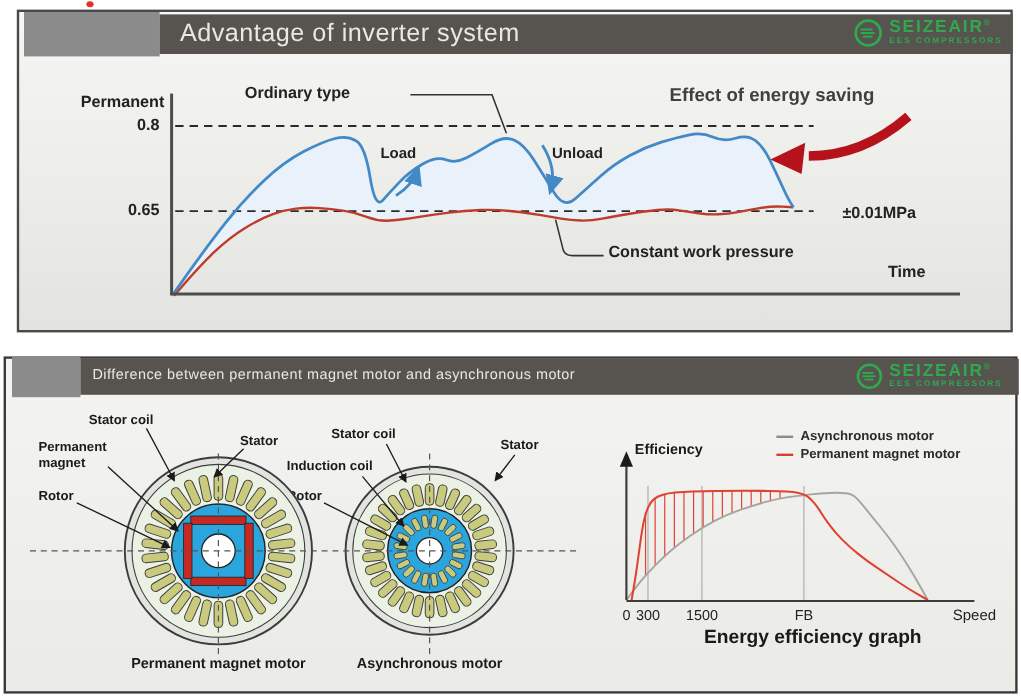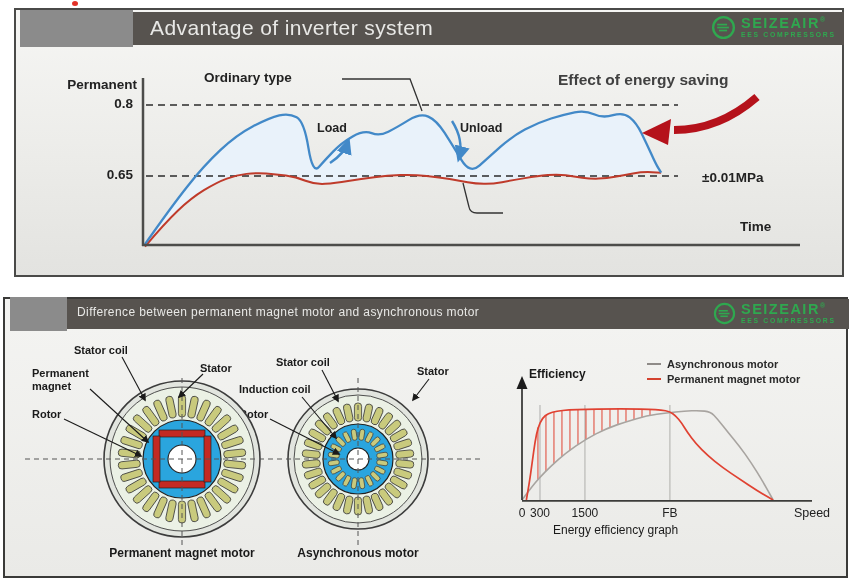--- a/index.html
+++ b/index.html
@@ -51,20 +51,21 @@
   </div>
 
   <div class="lbl" style="left:47px;top:77px;width:90px;text-align:right;font-size:13.5px;">Permanent</div>
   <div class="lbl" style="left:90px;top:96px;width:43px;text-align:right;font-size:13.5px;">0.8</div>
   <div class="lbl" style="left:84px;top:167px;width:49px;text-align:right;font-size:13.5px;">0.65</div>
   <div class="lbl" style="left:204px;top:70px;font-size:13.5px;">Ordinary type</div>
   <div class="lbl" style="left:317px;top:121px;font-size:12.5px;font-weight:700;">Load</div>
   <div class="lbl" style="left:460px;top:121px;font-size:12.5px;font-weight:700;">Unload</div>
   <div class="lbl" style="left:558px;top:71px;font-size:15.5px;font-weight:700;color:#404040;">Effect of energy saving</div>
   <div class="lbl" style="left:702px;top:170px;font-size:13.5px;font-weight:700;">±0.01MPa</div>
+  <div class="lbl" style="left:507px;top:202px;font-size:13.5px;">Constant work pressure</div>
   <div class="lbl" style="left:740px;top:219px;width:60px;font-size:13.5px;font-weight:700;">Time</div>
 
   <div id="panel2" class="panel"></div>
   <div class="hdr-block" style="left:10px;top:297px;width:57px;height:34px;"></div>
   <div class="hdr-bar" style="left:67px;top:299px;width:782px;height:30px;"></div>
   <div class="hdr-title" style="left:77px;top:305px;font-size:12px;">Difference between permanent magnet motor and asynchronous motor</div>
   <div class="logo" style="left:712px;top:301px;">
     <svg width="25" height="25" viewBox="0 0 30 30">
       <circle cx="15" cy="15" r="11.5" fill="none" stroke="#2fa84f" stroke-width="2.6"></circle>
       <rect x="8" y="10.8" width="11" height="1.9" fill="#2fa84f"></rect>
@@ -82,21 +83,21 @@
 magnet</div>
   <div class="lbl2" style="left:32px;top:408px;">Rotor</div>
   <div class="lbl2" style="left:200px;top:362px;">Stator</div>
   <div class="lbl2" style="left:276px;top:356px;">Stator coil</div>
   <div class="lbl2" style="left:239px;top:383px;">Induction coil</div>
   <div class="lbl2" style="left:239px;top:408px;">Rotor</div>
   <div class="lbl2" style="left:417px;top:365px;">Stator</div>
   <div class="lbl2" style="left:102px;top:546px;width:160px;text-align:center;font-size:12px;">Permanent magnet motor</div>
   <div class="lbl2" style="left:288px;top:546px;width:140px;text-align:center;font-size:12px;">Asynchronous motor</div>
   <div class="lbl2" style="left:529px;top:367px;font-size:12px;">Efficiency</div>
-  <div class="lbl2" style="left:553px;top:523px;width:215px;text-align:left;font-size:12px;font-weight:400;">Energy efficiency graph</div>
+  <div class="lbl2" style="left:553px;top:523px;width:215px;text-align:right;font-size:16px;font-weight:700;">Energy efficiency graph</div>
   <div id="legend">
       <div class="lgd-row">
         <span class="lgd-dash" style="background: rgb(143, 139, 136);"></span>
         <span>Asynchronous motor</span>
       </div>
       <div class="lgd-row">
         <span class="lgd-dash" style="background: rgb(212, 66, 47);"></span>
         <span>Permanent magnet motor</span>
       </div>
     </div>

